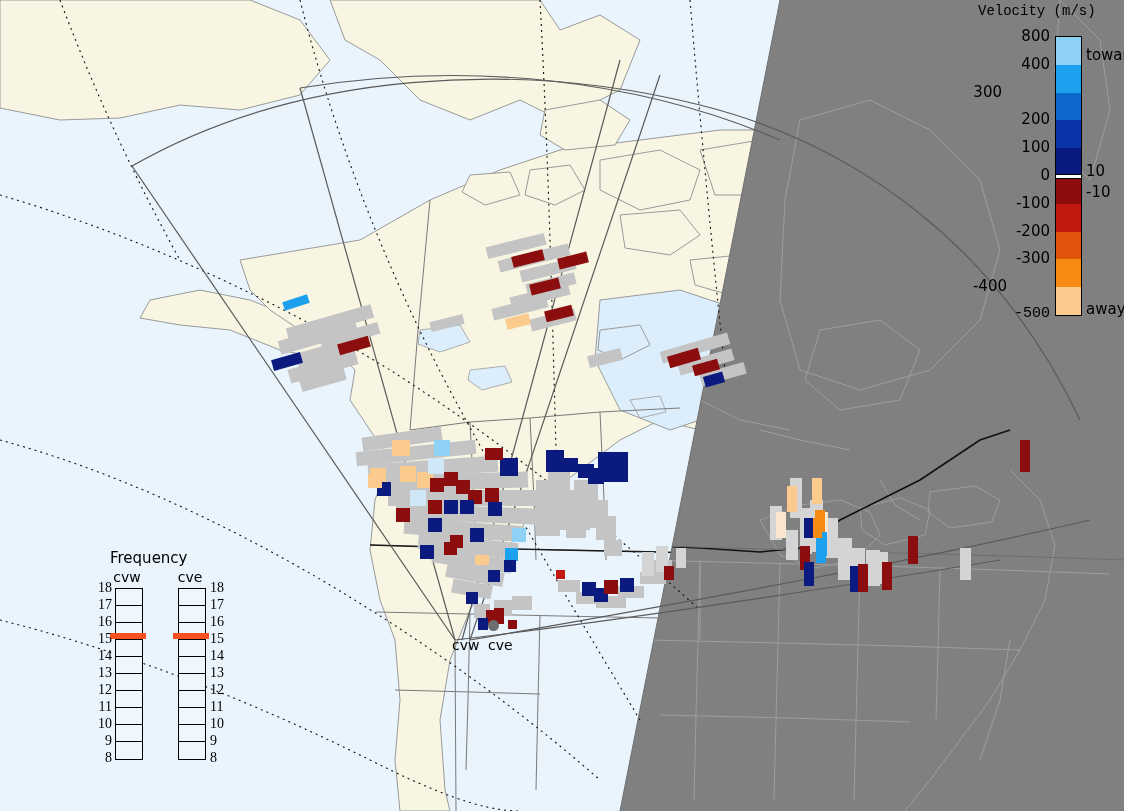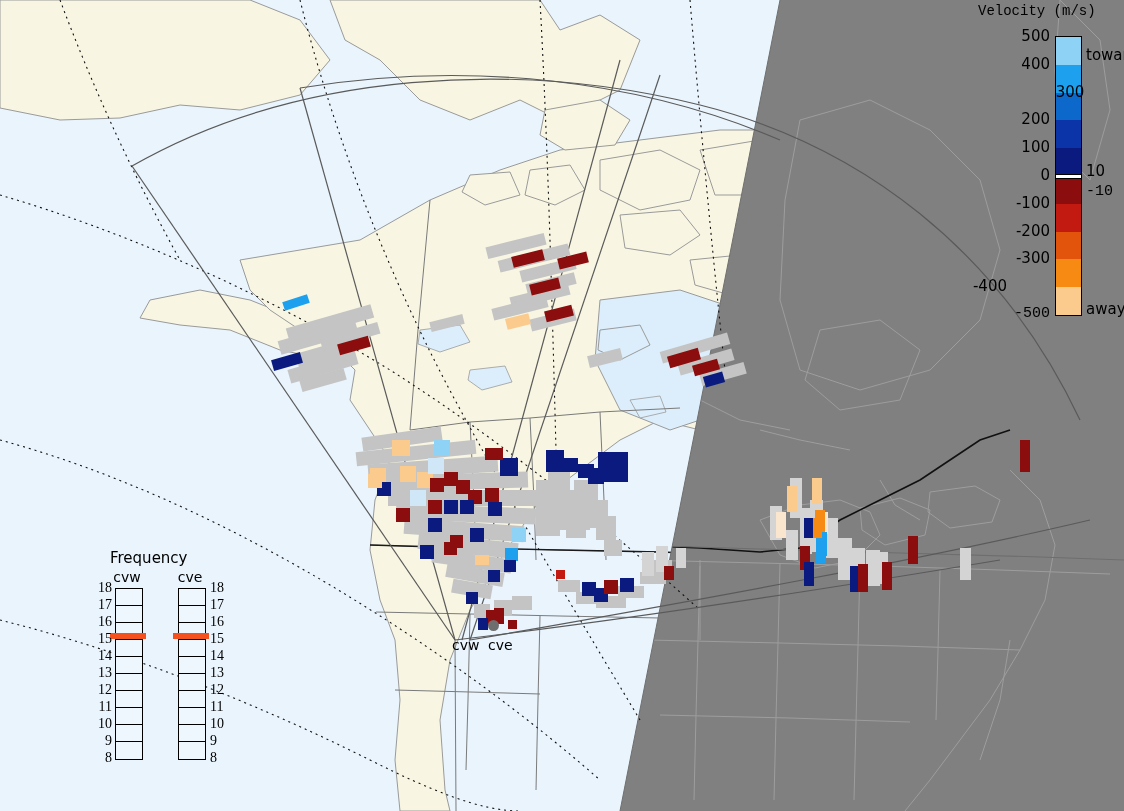--- a/index.html
+++ b/index.html
@@ -311,36 +311,36 @@
       <div class="band" style="background: rgb(11, 52, 168);"></div>
       <div class="band" style="background: rgb(10, 26, 126);"></div>
       <div class="band" style="background: rgb(139, 13, 13);"></div>
       <div class="band" style="background: rgb(194, 26, 16);"></div>
       <div class="band" style="background: rgb(226, 84, 12);"></div>
       <div class="band" style="background: rgb(246, 138, 19);"></div>
       <div class="band" style="background: rgb(251, 203, 142);"></div>
       <div class="zero"></div>
   </div>
   <div id="cblabels">
-      <div class="cblab" style="left: 1006px; top: 27px;">500</div>
+      <div class="cblab" style="left: 1006px; top: 27px;">800</div>
       <div class="cblab" style="left: 1006px; top: 54.8px;">400</div>
-      <div class="cblab" style="left: 1048px; top: 82.6px; text-align: center;">300</div>
+      <div class="cblab" style="left: 958px; top: 82.6px;">300</div>
       <div class="cblab" style="left: 1006px; top: 110.4px;">200</div>
       <div class="cblab" style="left: 1006px; top: 138.2px;">100</div>
       <div class="cblab" style="left: 1006px; top: 166px;">0</div>
       <div class="cblab" style="left: 1006px; top: 193.8px;">-100</div>
       <div class="cblab" style="left: 1006px; top: 221.6px;">-200</div>
       <div class="cblab" style="left: 1006px; top: 249.4px;">-300</div>
       <div class="cblab" style="left: 963px; top: 277.2px;">-400</div>
       <div class="cblab" style="left: 1006px; top: 305px; font-family: Liberation Mono, monospace;">-500</div>
     </div>
   <div class="cbside" id="cb-toward" style="left:1086px;top:46px;">toward</div>
   <div class="cbside" id="cb-away" style="left:1086px;top:300px;">away</div>
   <div class="cbside" id="cb-pos10" style="left:1086px;top:162px;">10</div>
-  <div class="cbside" id="cb-neg10" style="left:1086px;top:183px;font-family:Liberation Mono, monospace;">-10</div>
+  <div class="cbside" id="cb-neg10" style="left:1086px;top:183px;">-10</div>
 
   <div id="freqtitle">Frequency</div>
   <div class="fqname" style="left:105px;top:569px;">cvw</div>
   <div class="fqname" style="left:168px;top:569px;">cve</div>
   <div class="fqbar" id="fqbar-cvw" style="left:115px;top:588px;">
       <div class="seg"></div>
       <div class="seg"></div>
       <div class="seg"></div>
       <div class="seg"></div>
       <div class="seg"></div>

